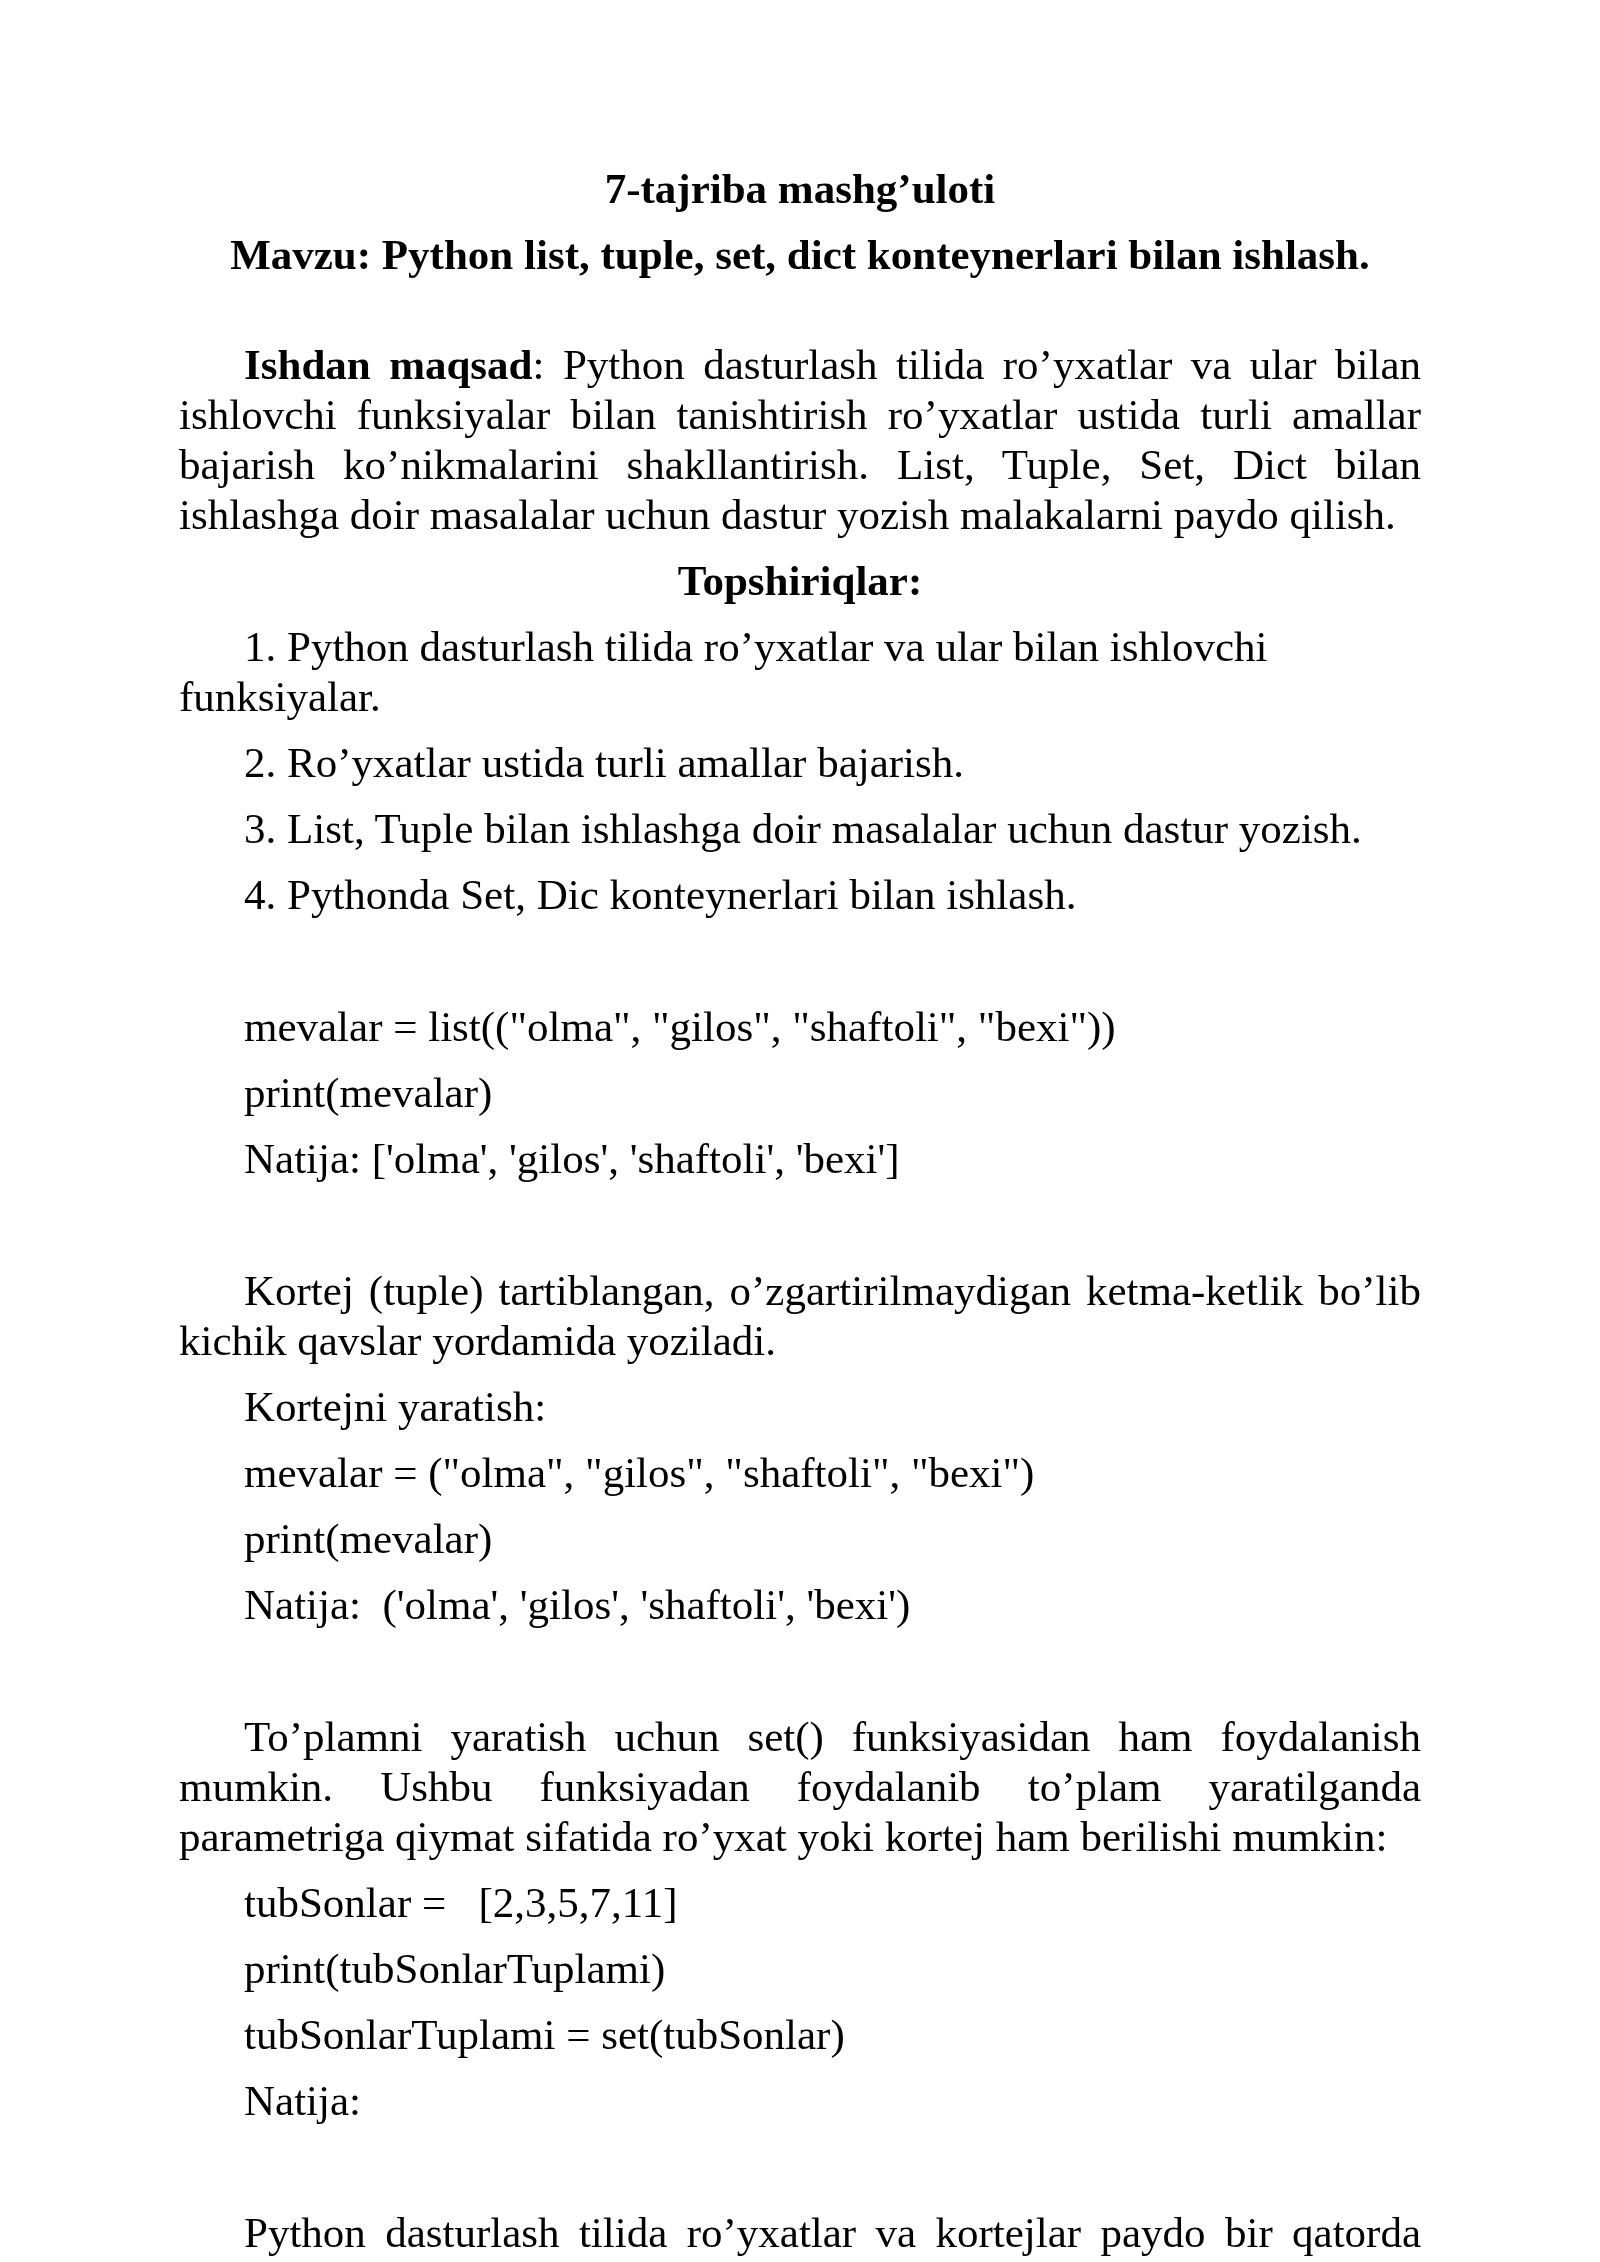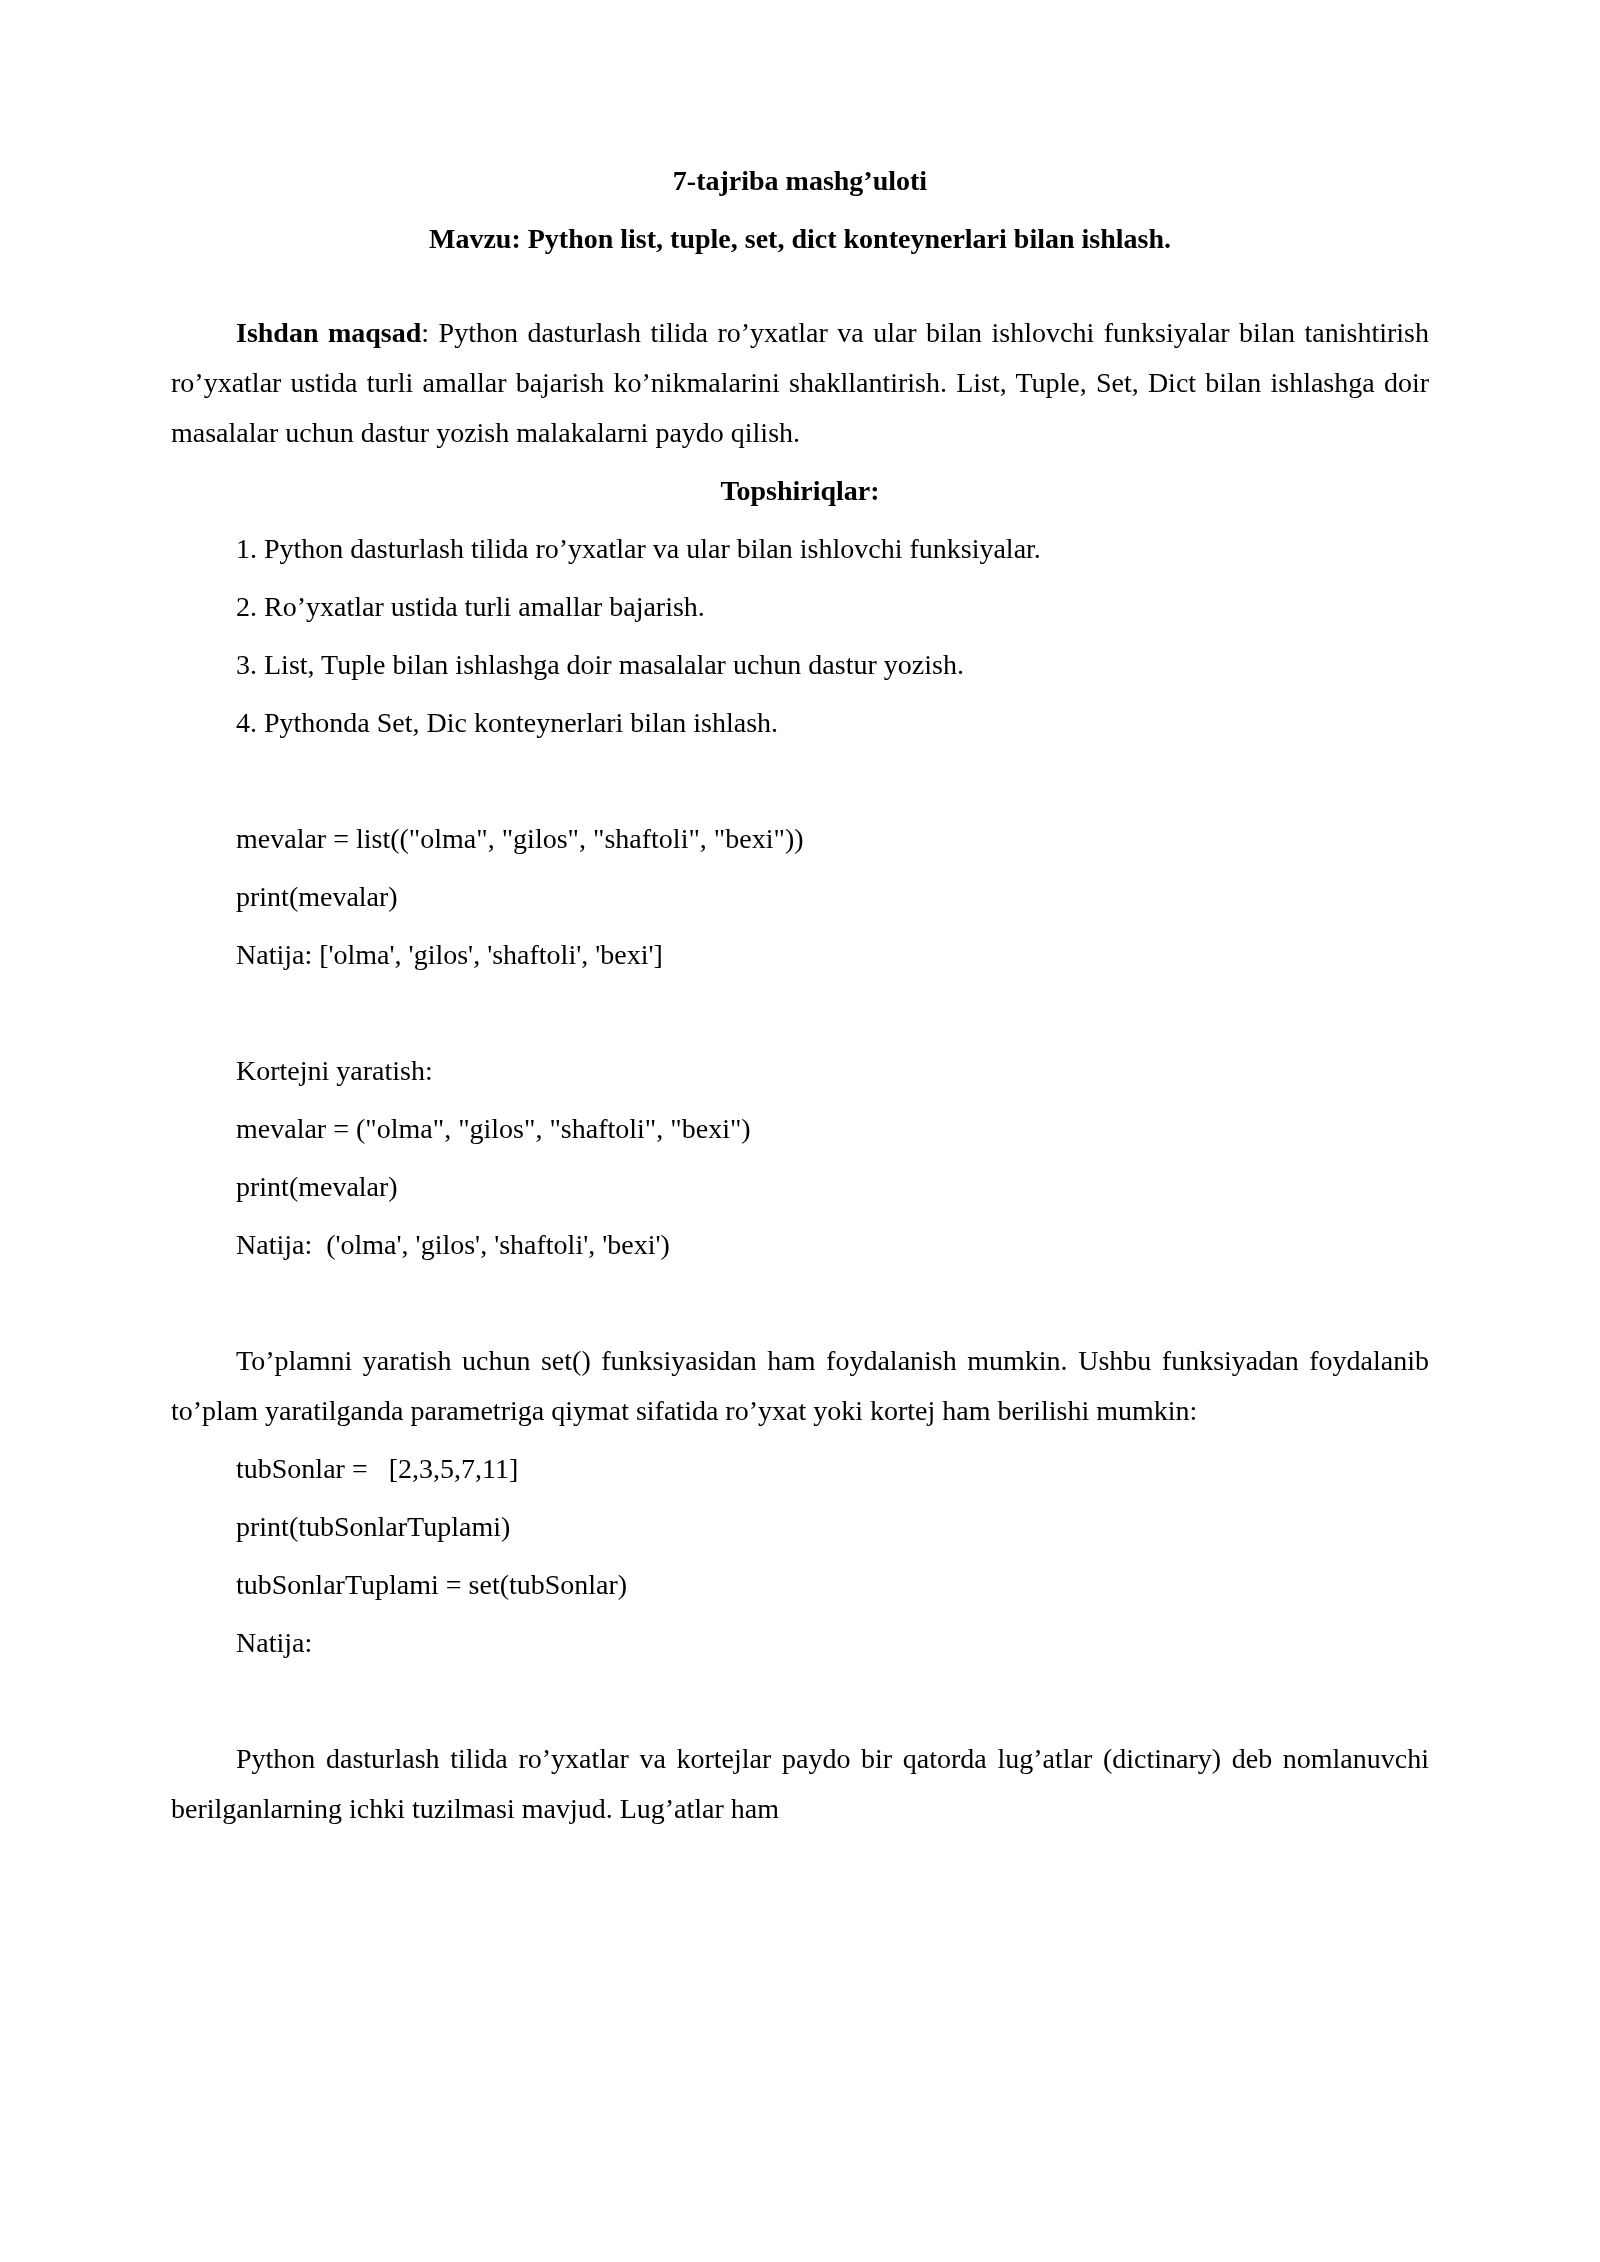--- a/index.html
+++ b/index.html
@@ -15,22 +15,22 @@
   }
   .page {
     box-sizing: border-box;
     width: 1600px;
     height: 2262px;
     padding: 148px 163px 0 163px;
     background: #ffffff;
     overflow: hidden;
   }
   p {
-    margin: 8px;
-    font-size: 28px;
+    margin: 16px;
+    font-size: 43px;
     line-height: 50px;
   }
   .center { text-align: center; }
   .bold { font-weight: bold; }
   .justify {
     text-align: justify;
   }
   .indent { text-indent: 65px; }
   .code {
     padding-left: 65px;
@@ -61,20 +61,21 @@
   <p class="indent">4. Pythonda Set, Dic konteynerlari bilan ishlash.</p>
 
   <div class="gap"></div>
 
   <p class="code">mevalar = list(("olma", "gilos", "shaftoli", "bexi"))</p>
   <p class="code">print(mevalar)</p>
   <p class="code">Natija: ['olma', 'gilos', 'shaftoli', 'bexi']</p>
 
   <div class="gap"></div>
 
+  <p class="justify indent">Kortej (tuple) tartiblangan, o’zgartirilmaydigan ketma-ketlik bo’lib kichik qavslar yordamida yoziladi.</p>
   <p class="indent">Kortejni yaratish:</p>
   <p class="code">mevalar = ("olma", "gilos", "shaftoli", "bexi")</p>
   <p class="code">print(mevalar)</p>
   <p class="code">Natija:  ('olma', 'gilos', 'shaftoli', 'bexi')</p>
 
   <div class="gap"></div>
 
   <p class="justify indent">To’plamni yaratish uchun set() funksiyasidan ham foydalanish mumkin. Ushbu funksiyadan foydalanib to’plam yaratilganda parametriga qiymat sifatida ro’yxat yoki kortej ham berilishi mumkin:</p>
   <p class="code">tubSonlar =   [2,3,5,7,11]</p>
   <p class="code">print(tubSonlarTuplami)</p>

